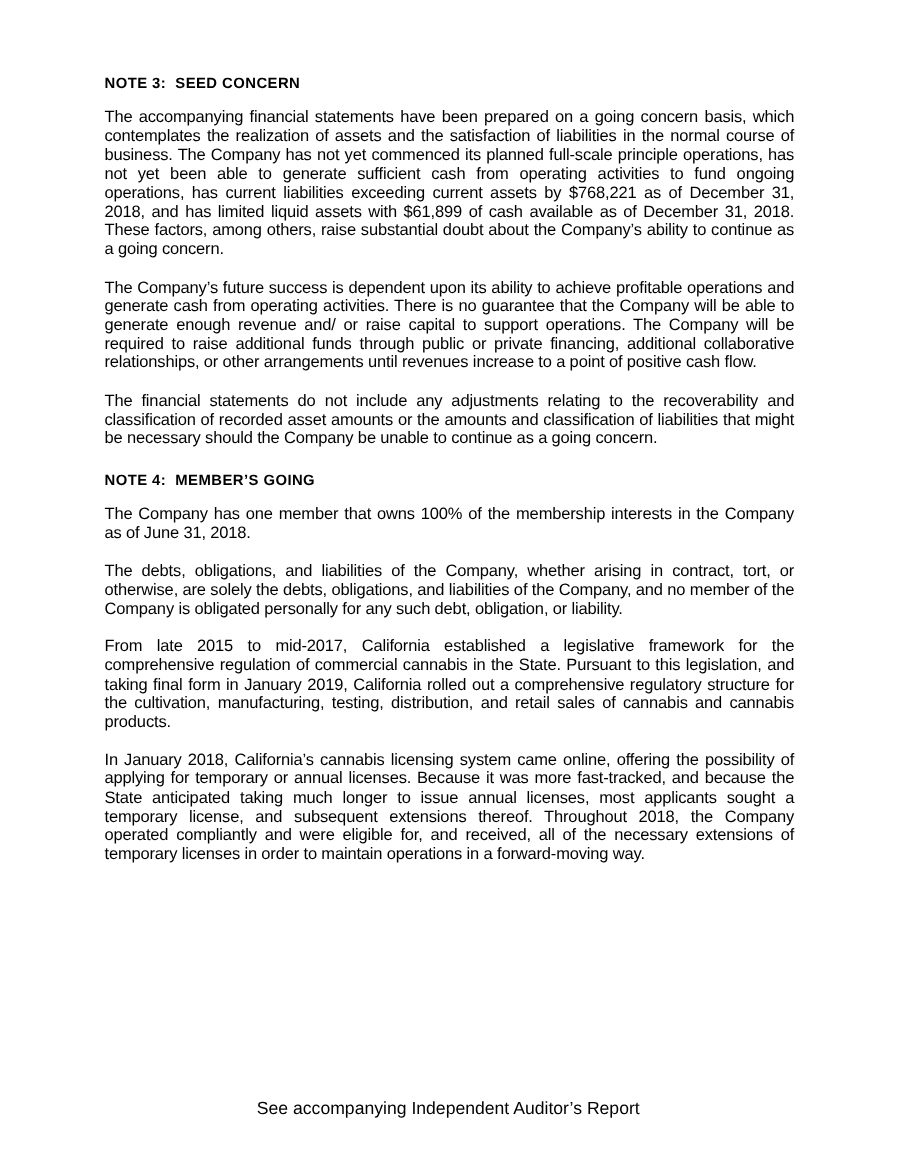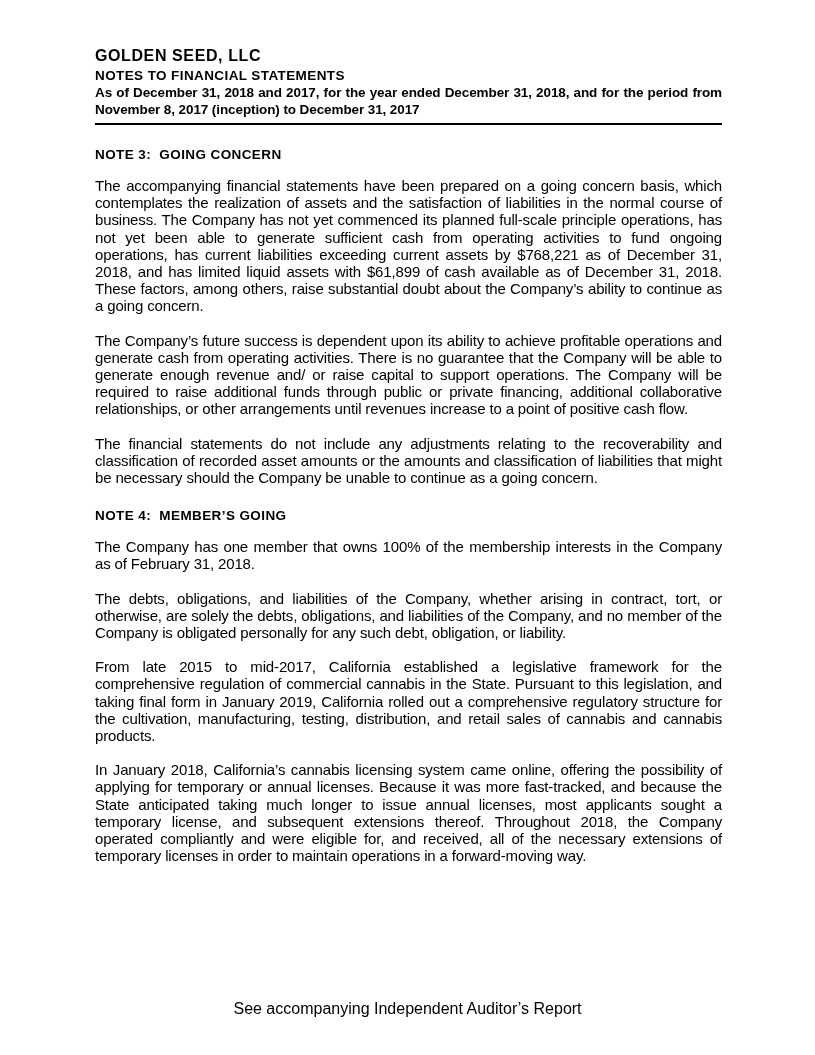--- a/index.html
+++ b/index.html
@@ -68,39 +68,33 @@
   .footer-line {
     font-size: 16px;
     line-height: 16px;
   }
 </style>
 </head>
 <body>
 
 <div class="page">
 
-  <header class="doc-header">
-    <div class="company-name">GOLDEN SEED, LLC</div>
-    <div class="doc-title">NOTES TO FINANCIAL STATEMENTS</div>
-    <div class="doc-subtitle">As of December 31, 2018 and 2017, for the year ended December 31, 2018, and for the period from November 8, 2017 (inception) to December 31, 2017</div>
-    <hr class="header-rule">
-  </header>
 
   <main>
 
     <section class="section">
-      <h3 class="note-heading">NOTE 3:  GOING CONCERN</h3>
+      <h3 class="note-heading">NOTE 3:  SEED CONCERN</h3>
       <p class="body-text">The accompanying financial statements have been prepared on a going concern basis, which contemplates the realization of assets and the satisfaction of liabilities in the normal course of business. The Company has not yet commenced its planned full-scale principle operations, has not yet been able to generate sufficient cash from operating activities to fund ongoing operations, has current liabilities exceeding current assets by $768,221 as of December 31, 2018, and has limited liquid assets with $61,899 of cash available as of December 31, 2018. These factors, among others, raise substantial doubt about the Company’s ability to continue as a going concern.</p>
       <p class="body-text">The Company’s future success is dependent upon its ability to achieve profitable operations and generate cash from operating activities.  There is no guarantee that the Company will be able to generate enough revenue and/ or raise capital to support operations.  The Company will be required to raise additional funds through public or private financing, additional collaborative relationships, or other arrangements until revenues increase to a point of positive cash flow.</p>
       <p class="body-text">The financial statements do not include any adjustments relating to the recoverability and classification of recorded asset amounts or the amounts and classification of liabilities that might be necessary should the Company be unable to continue as a going concern.</p>
     </section>
 
     <section class="section">
       <h3 class="note-heading">NOTE 4:  MEMBER’S GOING</h3>
-      <p class="body-text">The Company has one member that owns 100% of the membership interests in the Company as of February 31, 2018.</p>
+      <p class="body-text">The Company has one member that owns 100% of the membership interests in the Company as of June 31, 2018.</p>
       <p class="body-text">The debts, obligations, and liabilities of the Company, whether arising in contract, tort, or otherwise, are solely the debts, obligations, and liabilities of the Company, and no member of the Company is obligated personally for any such debt, obligation, or liability.</p>
     </section>
 
     <section class="section">
       <p class="body-text">From late 2015 to mid-2017, California established a legislative framework for the comprehensive regulation of commercial cannabis in the State. Pursuant to this legislation, and taking final form in January 2019, California rolled out a comprehensive regulatory structure for the cultivation, manufacturing, testing, distribution, and retail sales of cannabis and cannabis products.</p>
       <p class="body-text">In January 2018, California’s cannabis licensing system came online, offering the possibility of applying for temporary or annual licenses. Because it was more fast-tracked, and because the State anticipated taking much longer to issue annual licenses, most applicants sought a temporary license, and subsequent extensions thereof. Throughout 2018, the Company operated compliantly and were eligible for, and received, all of the necessary extensions of temporary licenses in order to maintain operations in a forward-moving way.</p>
     </section>
 
   </main>
 

